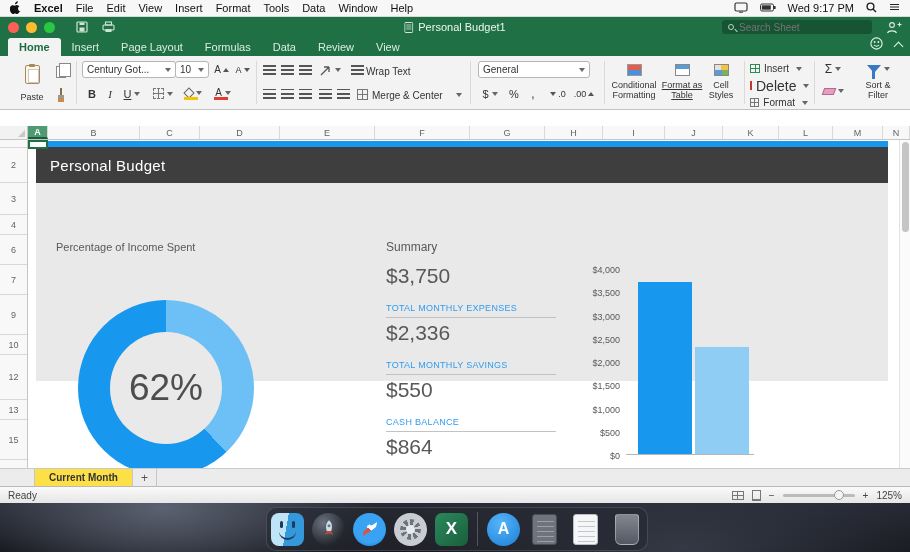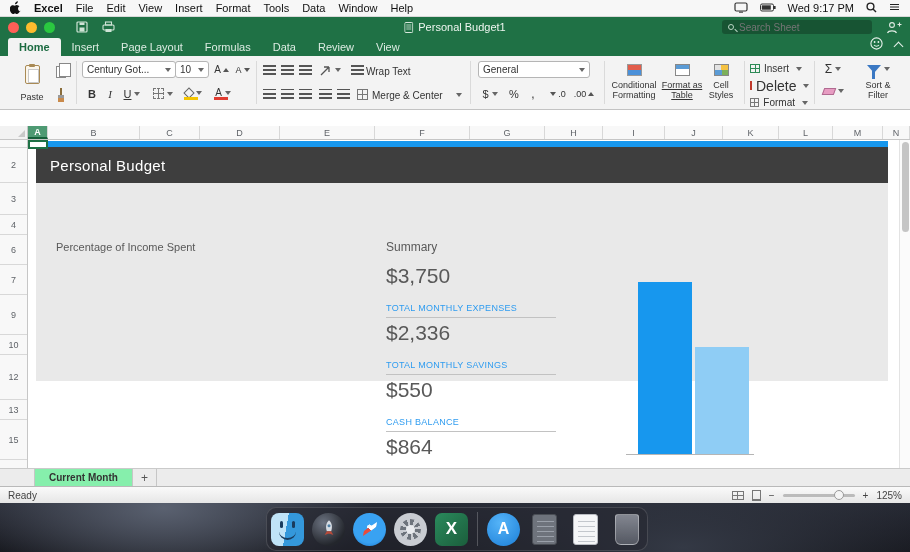--- a/index.html
+++ b/index.html
@@ -88,21 +88,21 @@
   .sum-value{font-size:21px;color:#595959;margin-top:3px;}
   #yticks{position:absolute;left:532px;top:82px;width:52px;height:196px;display:flex;flex-direction:column;justify-content:space-between;align-items:flex-end;font-size:9px;color:#595959;}
   #plot{position:absolute;left:590px;top:88px;width:128px;height:184px;border-bottom:1px solid #b5b5b5;}
   .bar{position:absolute;bottom:0;width:54px;}
   #blegend{position:absolute;left:594px;top:291px;display:flex;gap:18px;align-items:center;font-size:9px;color:#595959;}
   .sw{width:8px;height:8px;display:inline-block;margin-right:4px;}
   #vscroll{position:absolute;left:899px;top:140px;width:11px;height:328px;background:#fbfbfb;border-left:1px solid #e3e3e3;}
   #vscroll .thumb{position:absolute;left:2px;top:2px;width:7px;height:90px;border-radius:4px;background:#c5c5c5;}
   
   #sheettabs{position:absolute;left:0;top:468px;width:910px;height:18px;background:#ececec;border-top:1px solid #cacaca;display:flex;align-items:stretch;padding-left:34px;font-size:10px;color:#555;}
-  .stab{background:#86efac;border-left:1px solid #c6c6c6;border-right:1px solid #c6c6c6;padding:0 14px;display:flex;align-items:center;font-weight:bold;color:#333;}
+  .stab{background:#fde047;border-left:1px solid #c6c6c6;border-right:1px solid #c6c6c6;padding:0 14px;display:flex;align-items:center;font-weight:bold;color:#333;}
   .stab-add{width:24px;display:flex;align-items:center;justify-content:center;border-right:1px solid #c6c6c6;font-size:12px;}
   
   #statusbar{position:absolute;left:0;top:486px;width:910px;height:17px;background:linear-gradient(#fafafa,#e6e6e6);border-top:1px solid #b9b9b9;display:flex;align-items:center;font-size:10px;color:#444;padding:0 8px;gap:10px;}
   #sb-right{margin-left:auto;display:flex;align-items:center;gap:8px;}
   .ic-viewn{width:12px;height:9px;border:1px solid #777;background:linear-gradient(#777,#777) center/12px 1px no-repeat,linear-gradient(#777,#777) center/1px 9px no-repeat;}
   .ic-viewp{width:9px;height:11px;border:1px solid #777;background:linear-gradient(#777,#777) 0 8px/9px 1px no-repeat;}
   #zoom-track{width:72px;height:3px;background:#bbb;border-radius:2px;position:relative;}
   #zoom-knob{position:absolute;left:72%;top:-4px;width:10px;height:10px;border-radius:50%;background:#f4f4f4;border:1px solid #999;}
   
   #dockarea{position:absolute;left:0;top:503px;width:910px;height:49px;background:radial-gradient(ellipse 300px 120px at 18% 10%,#5a6170 0%,rgba(90,97,112,0) 70%),radial-gradient(ellipse 400px 140px at 75% 90%,#343945 0%,rgba(52,57,69,0) 70%),linear-gradient(#262933,#14151b);}
@@ -418,38 +418,54 @@
     <div class="rh" style="height:40px;">15</div>
   </div>
 
   <div id="gridarea">
     <div class="banner-blue"></div>
     <div class="banner-dark">
         <span>Personal Budget</span>
       </div>
     <div class="sheet-body">
       <div class="donut-title">Percentage of Income Spent</div>
+      <div class="donut">
+        <div class="ring" style="background: conic-gradient(rgb(108, 192, 245) 0deg, rgb(108, 192, 245) 38%, rgb(23, 151, 238) 0deg);"></div>
+        <div class="hole"></div>
+        <div class="donut-label">62%</div>
+      </div>
       <div id="summary">
         <h3>Summary</h3>
         <div class="sum-item">
           <div class="sum-value">$3,750</div>
         </div>
         <div class="sum-item">
           <div class="sum-label">TOTAL MONTHLY EXPENSES</div>
           <div class="sum-value">$2,336</div>
         </div>
         <div class="sum-item">
           <div class="sum-label">TOTAL MONTHLY SAVINGS</div>
           <div class="sum-value">$550</div>
         </div>
         <div class="sum-item">
           <div class="sum-label">CASH BALANCE</div>
           <div class="sum-value">$864</div>
         </div>
       </div>
+      <div id="yticks">
+        <span>$4,000</span>
+        <span>$3,500</span>
+        <span>$3,000</span>
+        <span>$2,500</span>
+        <span>$2,000</span>
+        <span>$1,500</span>
+        <span>$1,000</span>
+        <span>$500</span>
+        <span>$0</span>
+      </div>
       <div id="plot">
         <div class="bar" style="left: 12px; height: 93.75%; background: rgb(23, 151, 238);"></div>
         <div class="bar" style="left: 69px; height: 58.4%; background: rgb(143, 205, 245);"></div>
       </div>
       <div id="blegend">
         <span><span class="sw" style="background: rgb(23, 151, 238);"></span><span>Income</span></span>
         <span><span class="sw" style="background: rgb(143, 205, 245);"></span><span>Expenses</span></span>
       </div>
     </div>
     <div class="sel-a1"></div>

